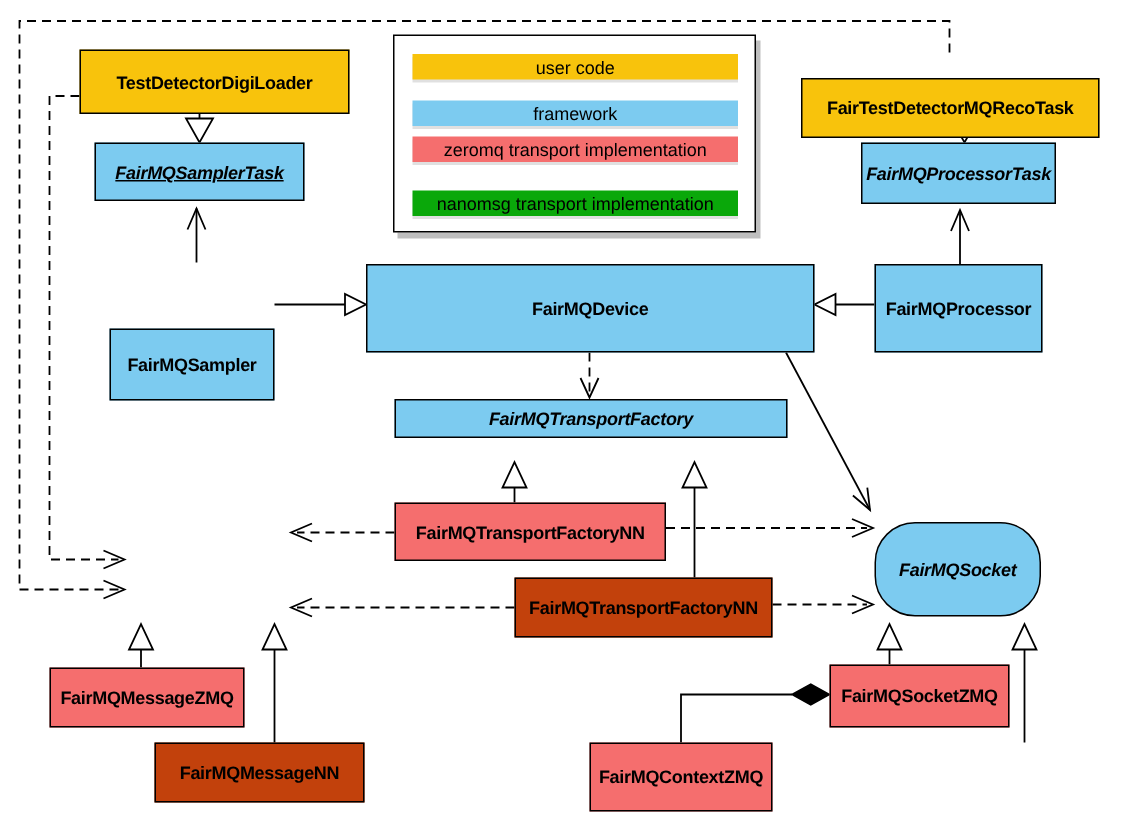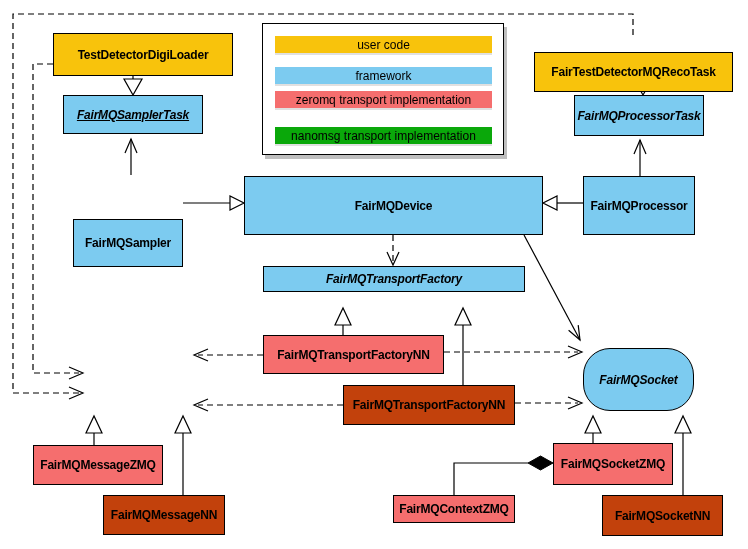--- a/index.html
+++ b/index.html
@@ -27,24 +27,24 @@
   #n-processortask { left:574px; top:95px;  width:130px; height:41px; }
   #n-sampler       { left:73px;  top:175px; width:110px; height:48px;margin-top:44px; }
   #n-device        { left:244px; top:176px; width:299px; height:59px; }
   #n-processor     { left:583px; top:176px; width:112px; height:59px; }
   #n-tfactory      { left:263px; top:266px; width:262px; height:26px; }
   #n-tfzmq         { left:263px; top:335px; width:181px; height:39px; }
   #n-tfnn          { left:343px; top:385px; width:172px; height:40px; }
   #n-message       { left:84px;  top:344px; width:109px; height:72px; }
   #n-socket        { left:583px; top:348px; width:111px; height:63px;border-radius:27px; }
   #n-msgzmq        { left:33px;  top:445px; width:130px; height:40px; }
-  #n-msgnn         { left:103px; top:495px; width:122px; height:40px; }
+  #n-msgnn         { left:103px; top:495px; width:140px; height:40px; }
   #n-sockzmq       { left:553px; top:443px; width:120px; height:42px;text-align:center; }
   #n-socknn        { left:602px; top:495px; width:121px; height:41px; }
-  #n-ctxzmq        { left:393px; top:495px; width:122px; height:28px;text-align:center; }
+  #n-ctxzmq        { left:393px; top:495px; width:122px; height:46px;text-align:center; }
 
   #legend {
     position:absolute; z-index:1; left:262px; top:23px; width:242px; height:132px;
     background:#fff; border:1px solid #000; box-sizing:border-box;
     box-shadow:3px 4px 0 rgba(0,0,0,0.25);
   }
   .lbar {
     position:absolute; left:12px; width:217px; height:17px;
     display:flex; align-items:center; justify-content:center;
     font-size:12px; font-weight:normal; color:#000; white-space:nowrap;
@@ -171,16 +171,15 @@
   <div class="node c-fw" id="n-sampler">FairMQSampler</div>
   <div class="node c-fw" id="n-device">FairMQDevice</div>
   <div class="node c-fw" id="n-processor">FairMQProcessor</div>
   <div class="node c-fw abstract" id="n-tfactory">FairMQTransportFactory</div>
   <div class="node c-zmq" id="n-tfzmq">FairMQTransportFactoryNN</div>
   <div class="node c-nn" id="n-tfnn">FairMQTransportFactoryNN</div>
   <div class="node c-fw abstract" id="n-socket">FairMQSocket</div>
   <div class="node c-zmq" id="n-msgzmq">FairMQMessageZMQ</div>
   <div class="node c-nn" id="n-msgnn">FairMQMessageNN</div>
   <div class="node c-zmq" id="n-sockzmq">FairMQSocketZMQ</div>
-  <div class="node c-nn" id="n-socknn">FairMQSocketNN</div>
   <div class="node c-zmq" id="n-ctxzmq">FairMQContextZMQ</div>
 
 </div>
 
 </body></html>

